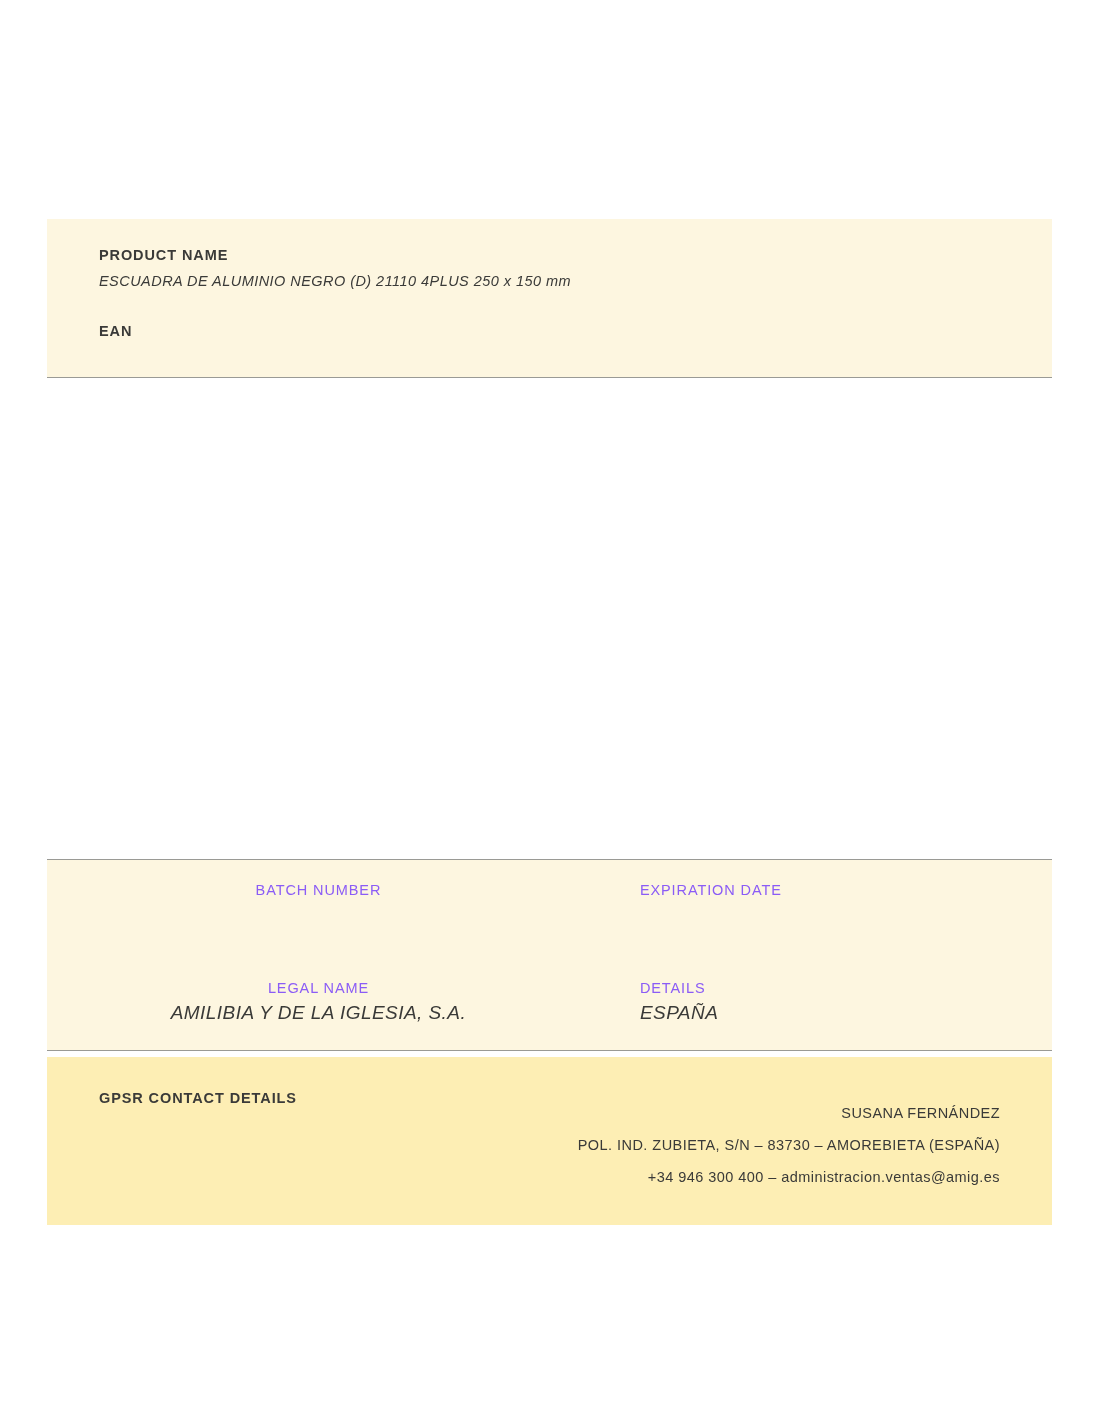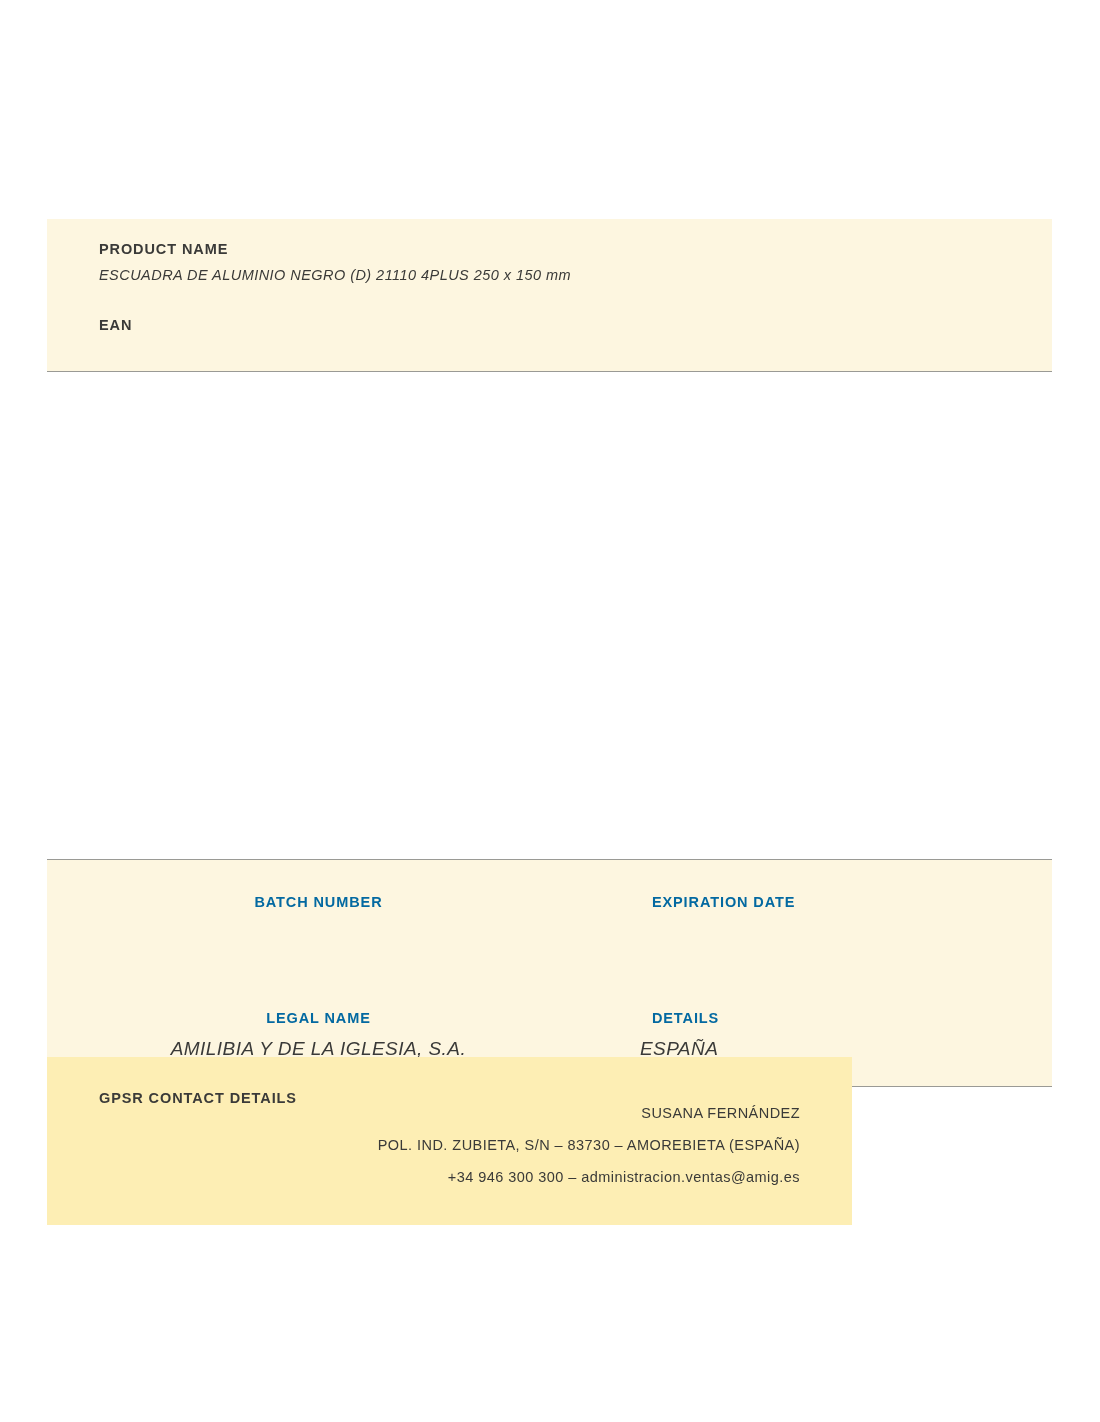--- a/index.html
+++ b/index.html
@@ -26,21 +26,21 @@
 
   
   .product-block {
     position: absolute;
     left: 47px;
     top: 219px;
     width: 1005px;
     background: #fdf6e0;
     border-bottom: 1px solid #9a9a95;
     box-sizing: border-box;
-    padding: 22px 52px 28px 52px;
+    padding: 28px 52px 28px 52px;
   }
   .field-label {
     font-size: 14.5px;
     font-weight: bold;
     letter-spacing: 0.9px;
     color: #3a3a38;
     margin: 0 0 10px 0;
   }
   .field-value {
     font-size: 14.5px;
@@ -75,41 +75,41 @@
     text-align: center;
     padding-right: 40px;
   }
   .col-b {
     width: 42%;
     box-sizing: border-box;
     padding-left: 10px;
   }
   .col-label {
     font-size: 14.5px;
-    font-weight: bold;
+    font-weight: normal;
     letter-spacing: 0.9px;
-    color: #0369a1;
-    margin: 12px;
+    color: #8b5cf6;
+    margin: 0;
   }
   .col-value {
     font-size: 19px;
     letter-spacing: 0.45px;
     color: #3a3a38;
     margin: 6px 0 0 0;
     min-height: 18px;
     font-style: italic;
   }
   .info-gap { height: 58px; }
 
   
   .gpsr-block {
     position: absolute;
     left: 47px;
     top: 1057px;
-    width: 805px;
+    width: 1005px;
     background: #fdeeb4;
     box-sizing: border-box;
     padding: 32px 52px 40px 52px;
     display: flex;
     justify-content: space-between;
     align-items: flex-start;
   }
   .gpsr-title {
     font-size: 14.5px;
     font-weight: bold;
@@ -166,17 +166,17 @@
         <p class="col-value">ESPAÑA</p>
       </div>
     </div>
   </div>
 
   <div class="gpsr-block">
     <div class="gpsr-title">GPSR CONTACT DETAILS</div>
     <div class="gpsr-lines">
       <p class="gpsr-line">SUSANA FERNÁNDEZ</p>
       <p class="gpsr-line">POL. IND. ZUBIETA, S/N – 83730 – AMOREBIETA (ESPAÑA)</p>
-      <p class="gpsr-line">+34 946 300 300 – administracion.ventas@amig.es</p>
+      <p class="gpsr-line">+34 946 300 400 – administracion.ventas@amig.es</p>
     </div>
   </div>
 
 </div>
 
 </body></html>

